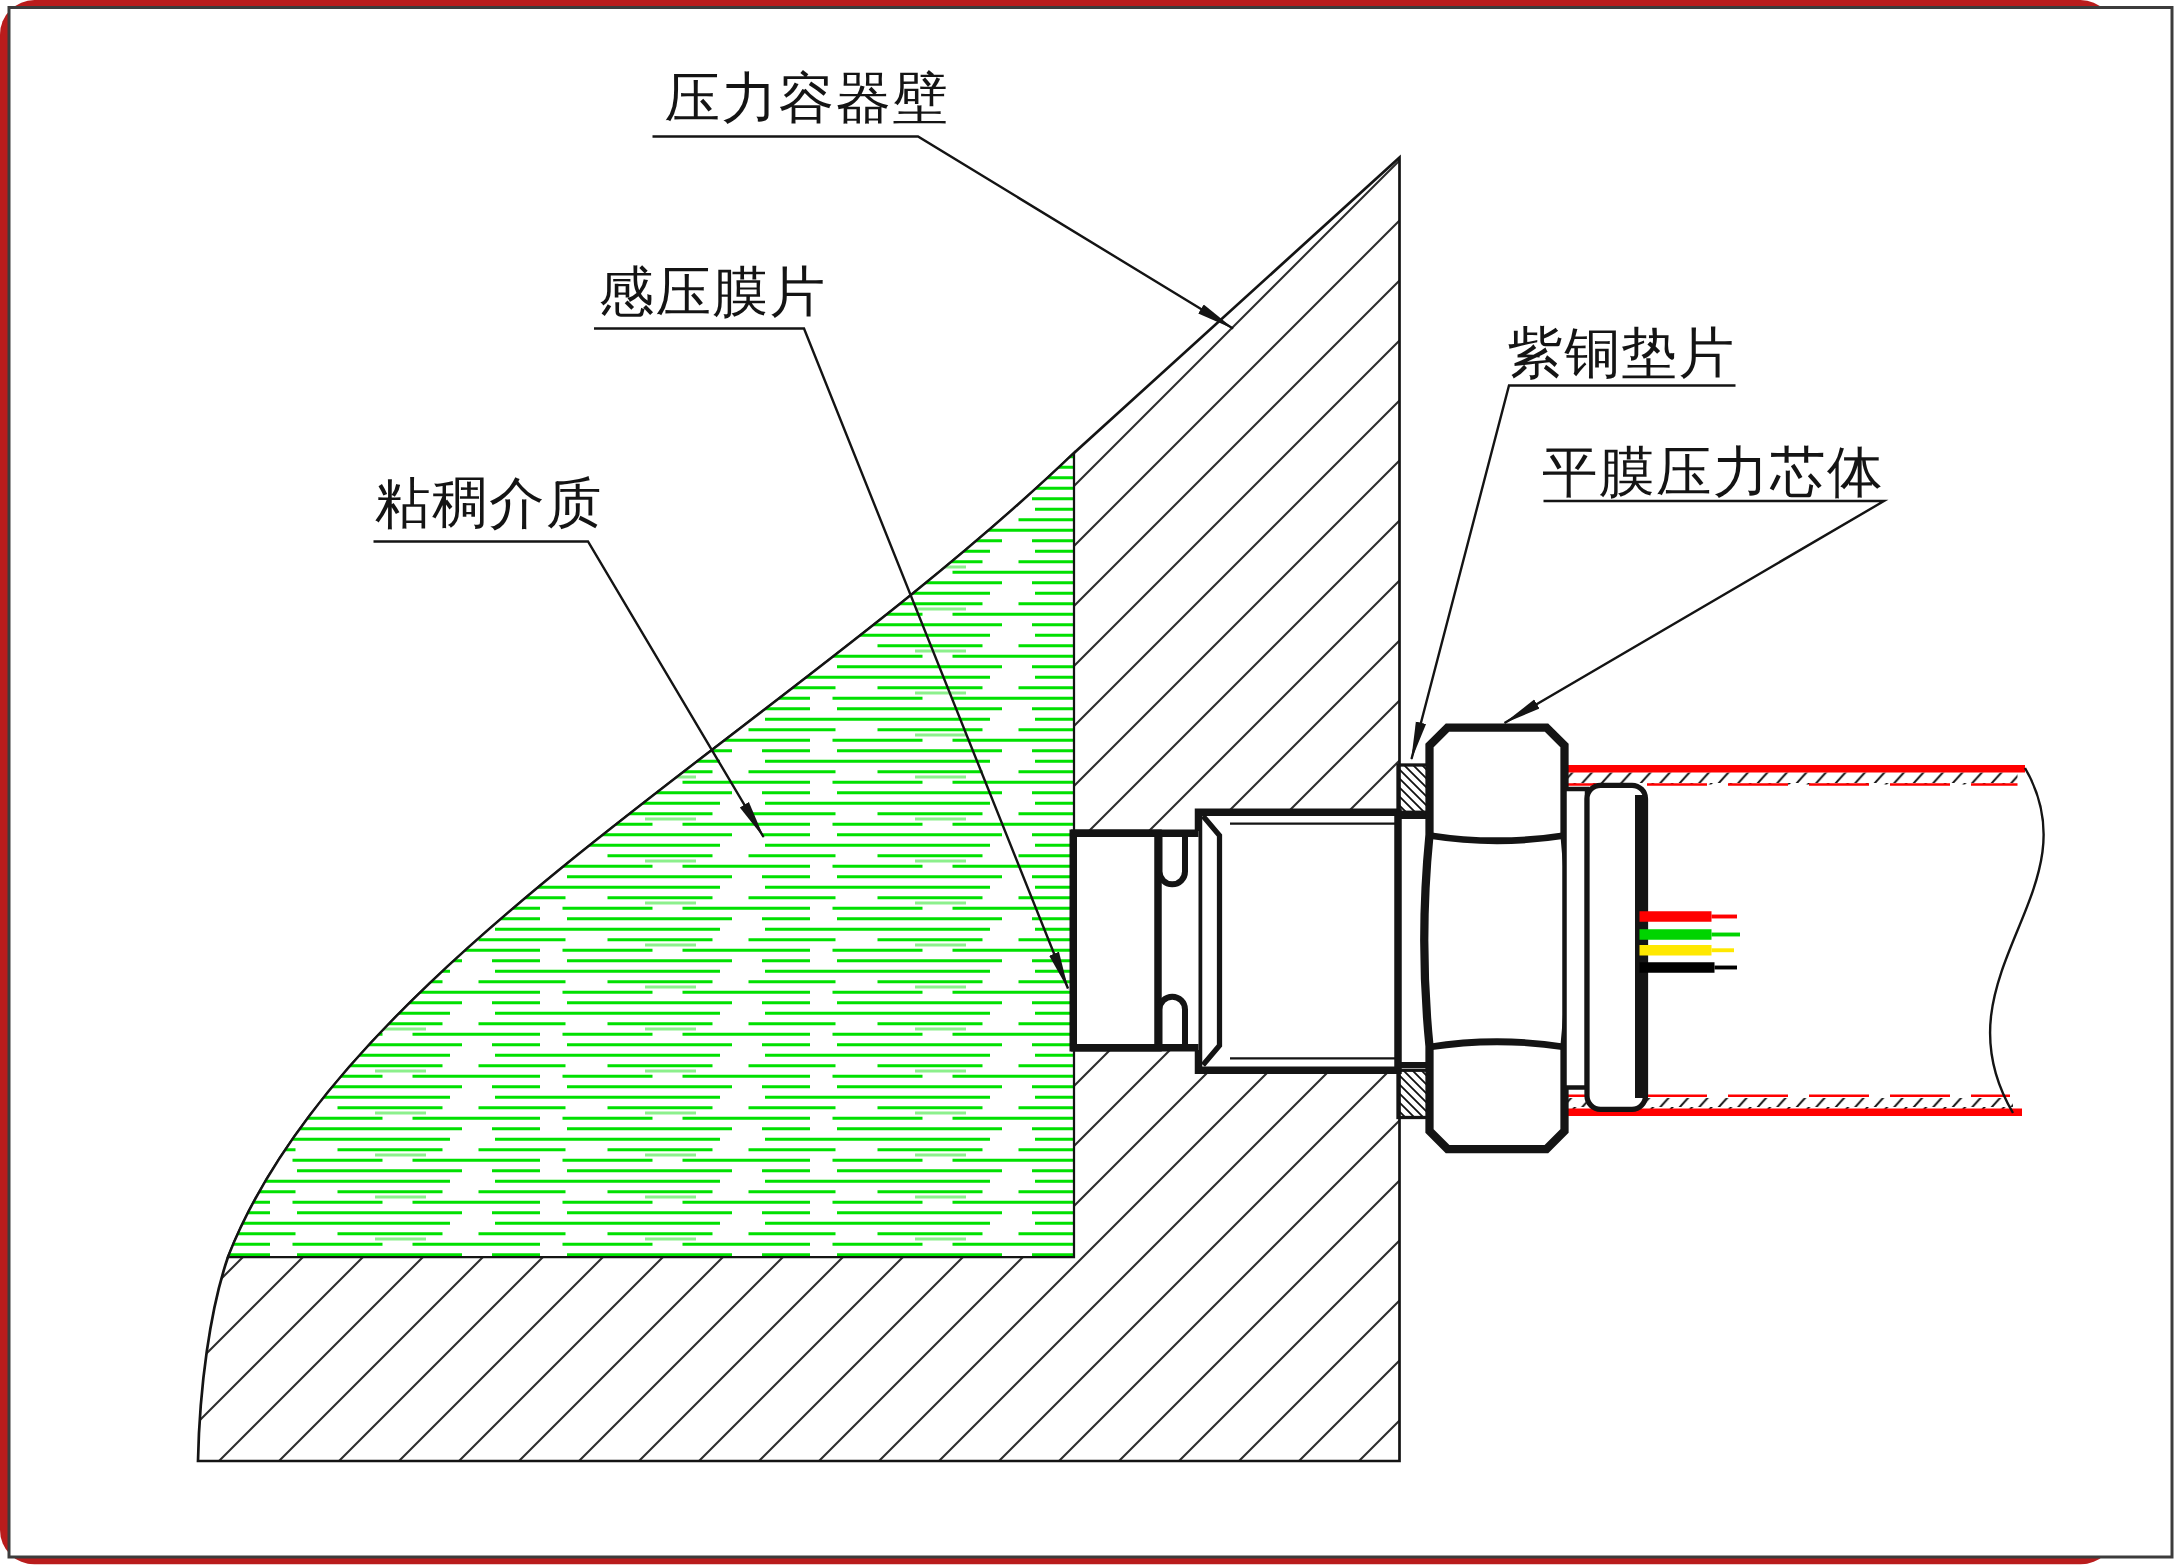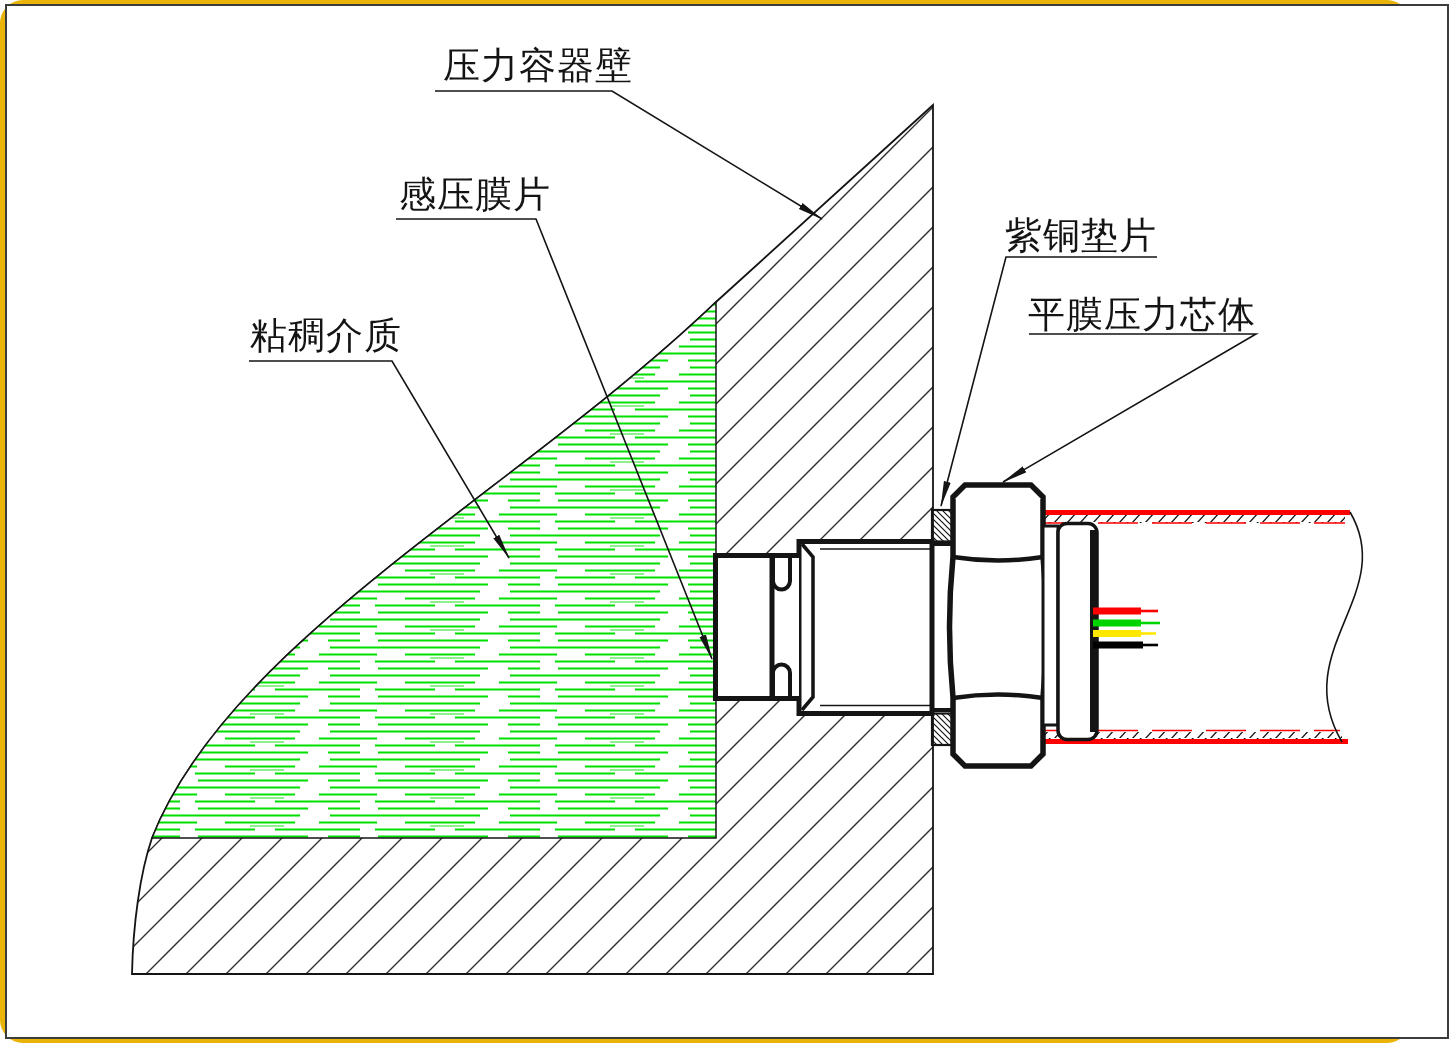--- a/index.html
+++ b/index.html
@@ -1,16 +1,16 @@
 <!DOCTYPE html>
 <html><head>
 <meta charset="utf-8">
 <style>
   html,body{margin:0;padding:0;background:#ffffff;}
-  .stage{width:1410px;height:1043px;position:relative;background:#eab308;border-radius:23px;}
+  .stage{width:1410px;height:1043px;position:relative;background:#b91c1c;border-radius:23px;}
   svg{display:block;}
   text.callout{font-family:"Liberation Serif","DejaVu Serif",serif;font-size:37px;fill:#141414;letter-spacing:1px;}
 </style>
 </head>
 <body>
 
 <div class="stage">
 <svg width="1453" height="1043" viewBox="0 0 1453 1043" xmlns="http://www.w3.org/2000/svg">
 
   <defs>

